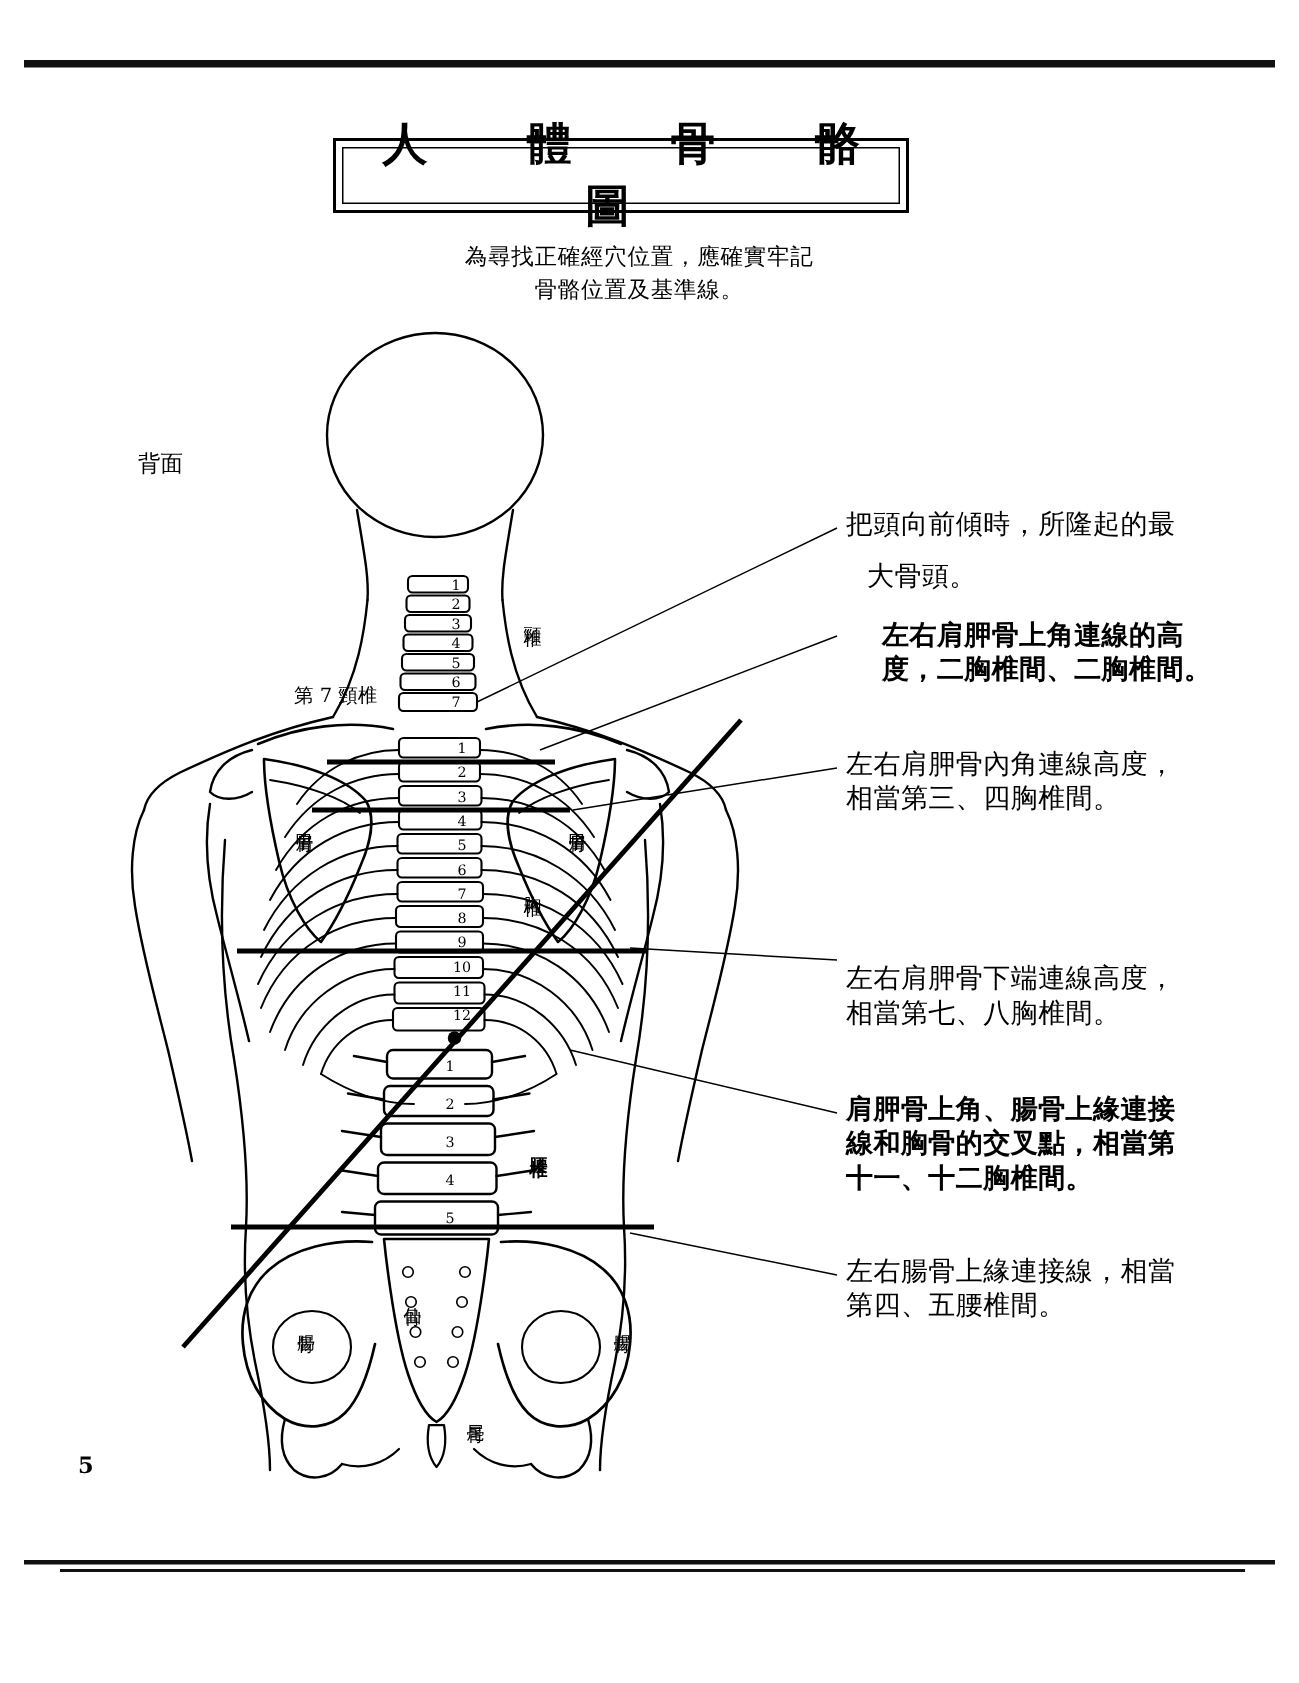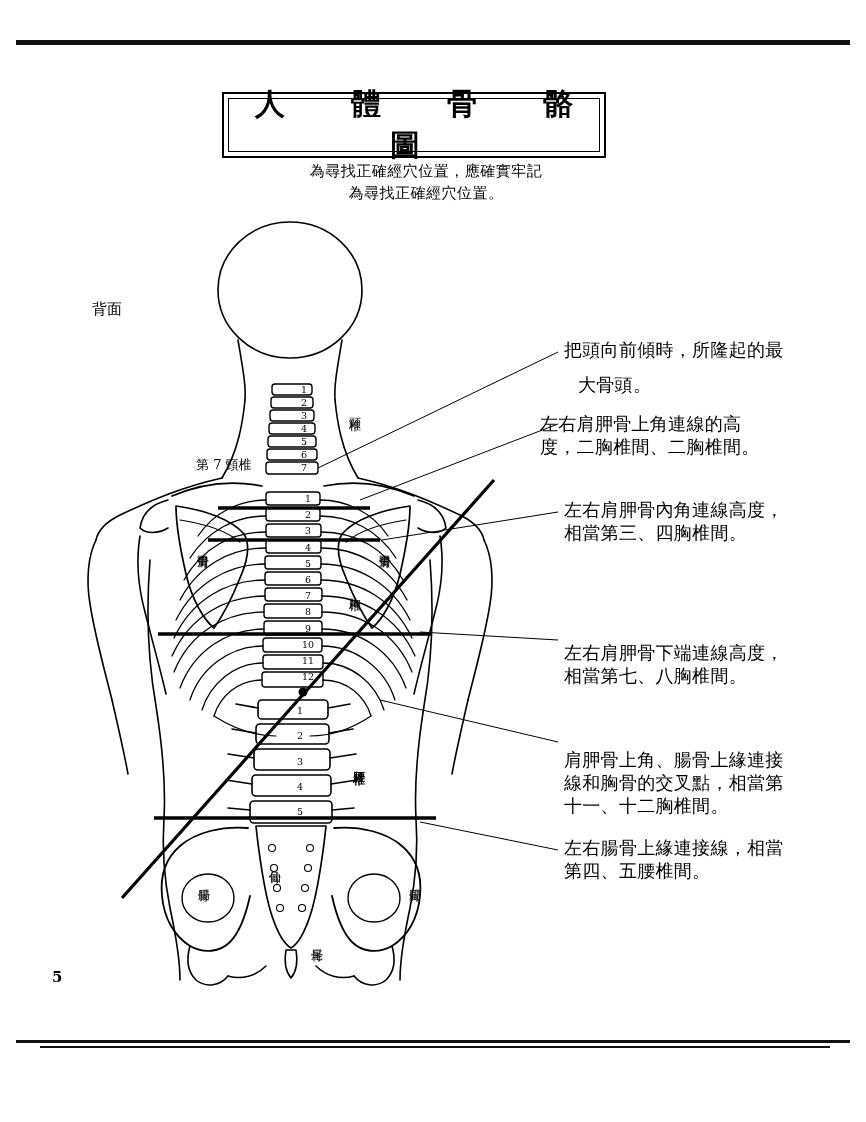--- a/index.html
+++ b/index.html
@@ -29,21 +29,21 @@
   .rule-top      { left: 16px;  top: 40px;   width: 834px; height: 5px; }
   .rule-bottom-1 { left: 16px;  top: 1040px; width: 834px; height: 3px; }
   .rule-bottom-2 { left: 40px;  top: 1046px; width: 790px; height: 2px; }
 
   
   .title-box {
     position: absolute;
     left: 222px;
     top: 92px;
     width: 384px;
-    height: 66px;
+    height: 50px;
     border: 2px solid #000;
     box-sizing: border-box;
   }
   .title-box::after {
     content: "";
     position: absolute;
     left: 4px; top: 4px; right: 4px; bottom: 4px;
     border: 1px solid #000;
   }
   .title-text {
@@ -98,24 +98,24 @@
     font-family: "DejaVu Serif", "Liberation Serif", serif;
     font-size: 18px;
     line-height: 23px;
     letter-spacing: 0.3px;
     width: 240px;
   }
   .annot div { white-space: nowrap; }
   .annot .ind { padding-left: 14px; margin-top: 12px; }
 
   .annot-1 { left: 564px; top: 338px; }
-  .annot-2 { left: 540px; top: 412px; }
+  .annot-2 { left: 588px; top: 412px; font-weight: bold; }
   .annot-3 { left: 564px; top: 498px; }
   .annot-4 { left: 564px; top: 625px; margin-top: 16px; }
-  .annot-5 { left: 564px; top: 748px; }
+  .annot-5 { left: 564px; top: 728px; font-weight: bold; }
   .annot-6 { left: 564px; top: 836px; }
 
   
   .fig-label {
     position: absolute;
     font-family: "DejaVu Serif", "Liberation Serif", serif;
     font-size: 12px;
     line-height: 13px;
     text-align: left;
   }
@@ -154,21 +154,21 @@
   <div class="rule rule-top"></div>
   <div class="rule rule-bottom-1"></div>
   <div class="rule rule-bottom-2"></div>
 
   <div class="title-box">
     <div class="title-text">人　體　骨　骼　圖</div>
   </div>
 
   <div class="subtitle">
     <div>為尋找正確經穴位置，應確實牢記</div>
-    <div>為尋找正確經穴位置。</div>
+    <div>骨骼位置及基準線。</div>
   </div>
 
   <div class="view-label">背面</div>
   <div class="page-num">5</div>
 
   <svg id="figure" viewBox="0 0 866 1122">
     <g fill="none" stroke="#000" stroke-width="1.6" stroke-linecap="round" stroke-linejoin="round">
 
       <ellipse cx="290" cy="290" rx="72" ry="68"></ellipse>
 

